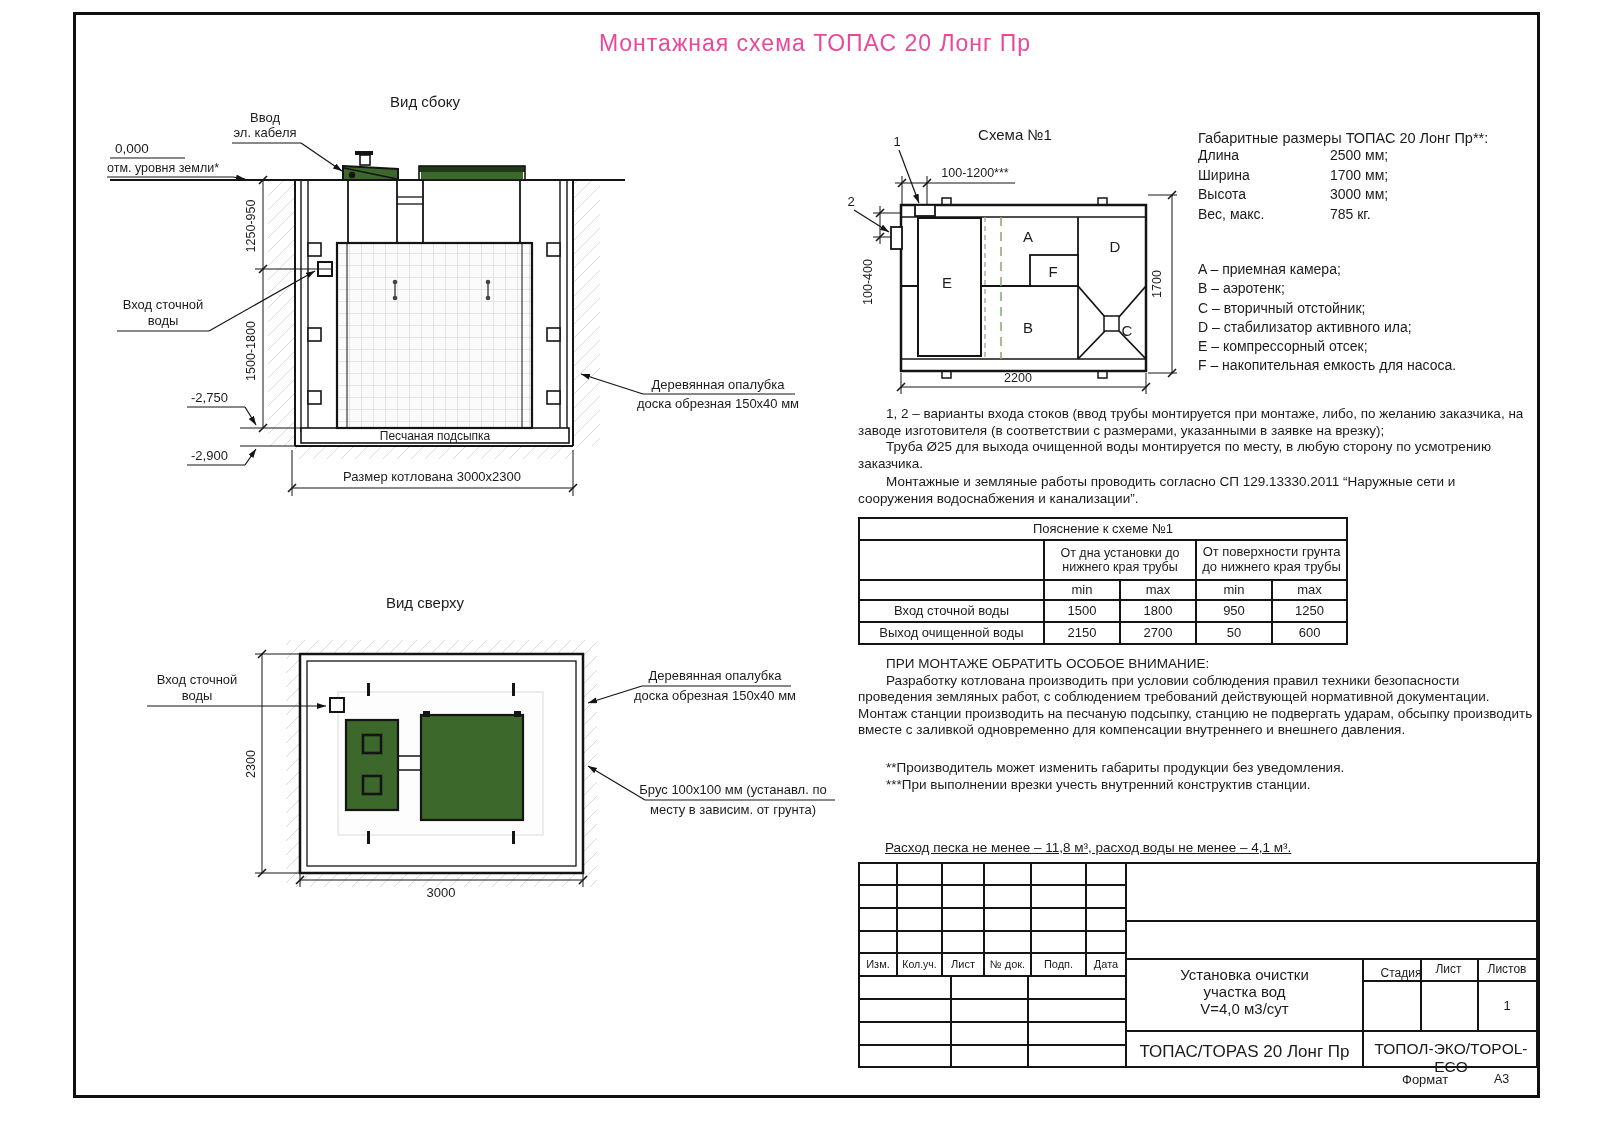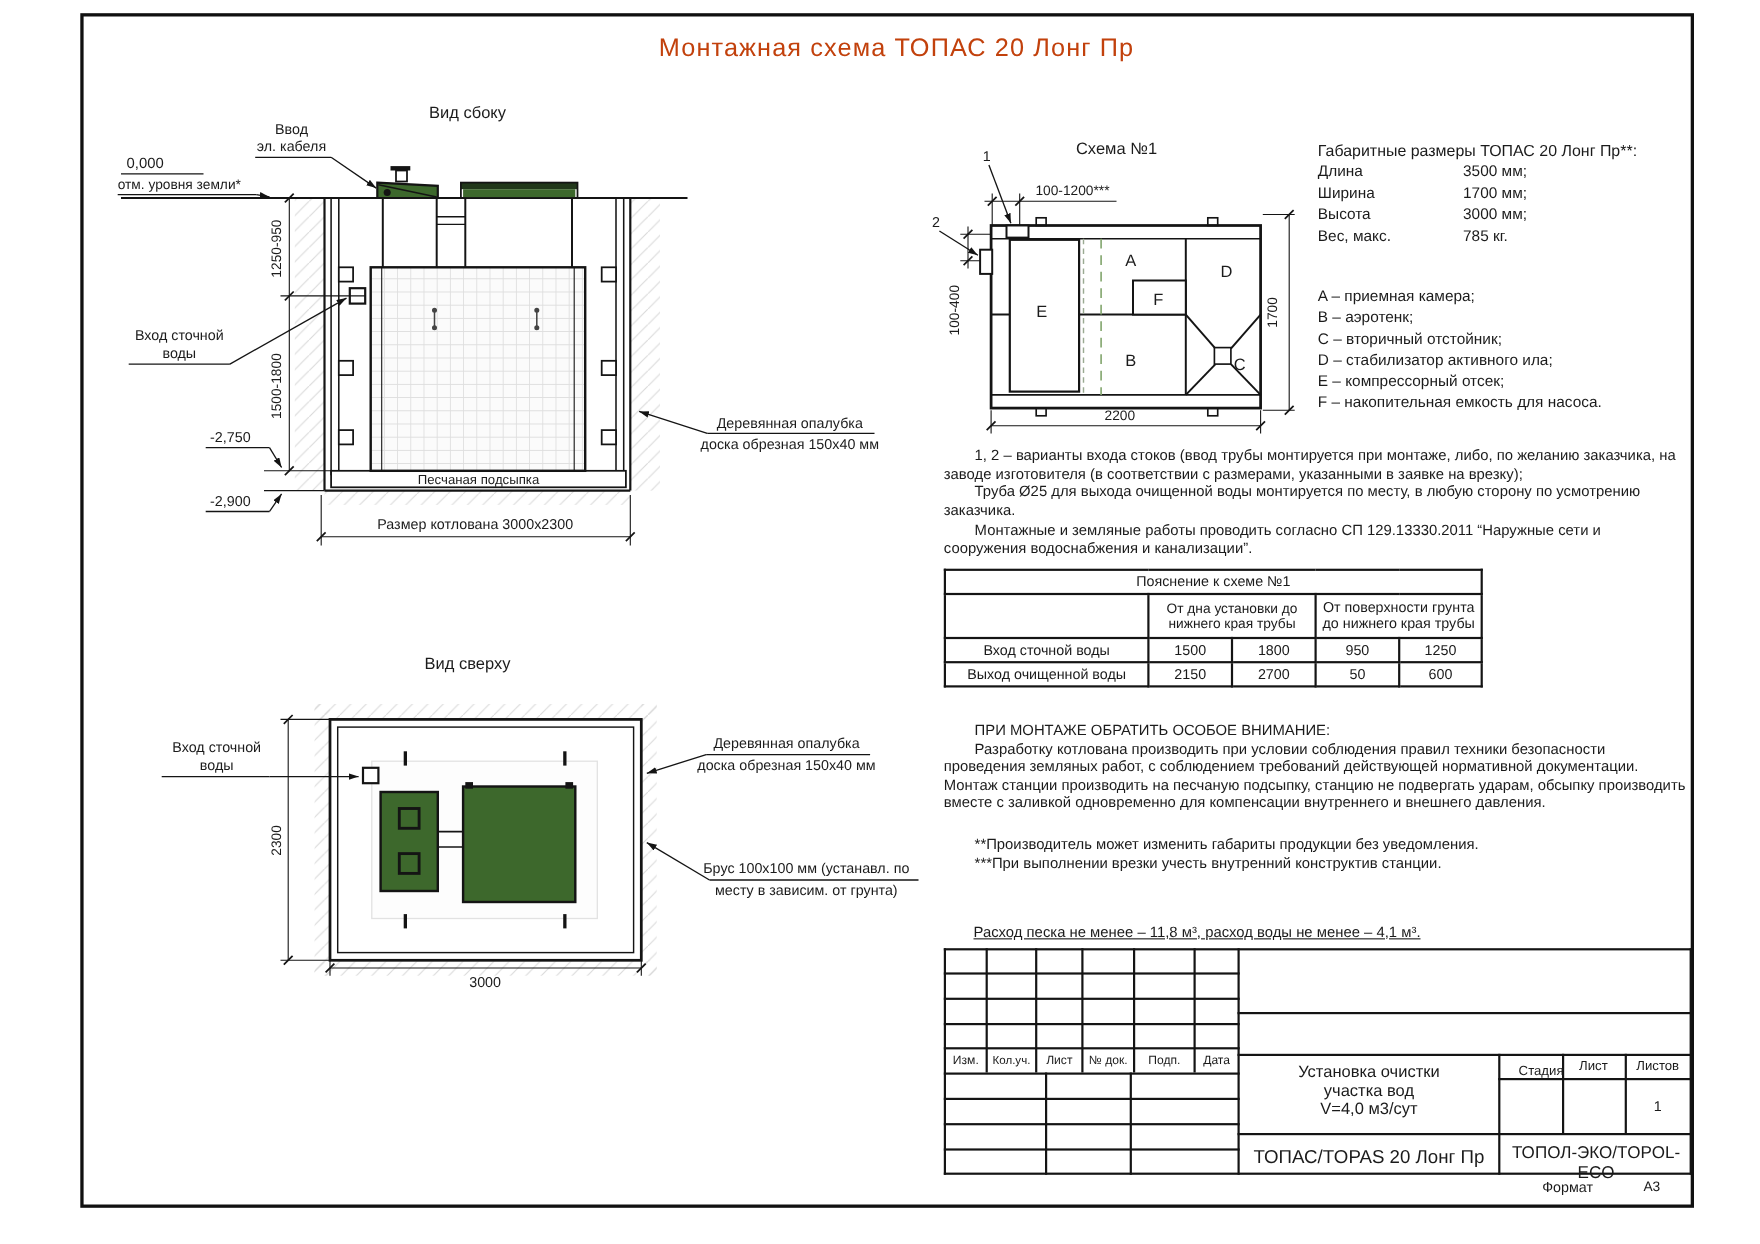--- a/index.html
+++ b/index.html
@@ -1,20 +1,20 @@
 <!DOCTYPE html>
 <html><head>
 <meta charset="utf-8">
 <style>
   * { margin:0; padding:0; box-sizing:border-box; }
   html,body { width:1600px; height:1131px; background:#ffffff; }
   body { font-family:"Liberation Sans", sans-serif; color:#1b1b1b; position:relative; overflow:hidden; }
   .abs { position:absolute; }
   .sheet-frame { position:absolute; left:73px; top:12px; width:1467px; height:1086px; border:3px solid #101010; }
-  .main-title { position:absolute; left:515px; top:30px; width:600px; text-align:center; font-size:23px; letter-spacing:1px; color:#c2410c; }
+  .main-title { position:absolute; left:515px; top:30px; width:600px; text-align:center; font-size:23px; letter-spacing:1px; color:#ec4899; }
   svg text { font-family:"Liberation Sans", sans-serif; fill:#1c1c1c; }
   .rightcol { position:absolute; font-size:14px; }
   .spec-row { line-height:19.5px; }
   .spec-name { display:inline-block; width:132px; }
   .legend-line { line-height:19.3px; }
   .para { font-size:13.5px; line-height:16.5px; }
   .indent { text-indent:28px; }
   .exp-table { border-collapse:collapse; table-layout:fixed; width:488px; font-size:13px; }
   .exp-table td { border:2px solid #141414; text-align:center; vertical-align:middle; padding:0 2px; line-height:1.15; }
   .tb-line { position:absolute; background:#141414; }
@@ -373,21 +373,21 @@
     <g stroke-width="1.6">
       <line x1="72" y1="271" x2="80" y2="263"></line>
       <line x1="317" y1="271" x2="325" y2="263"></line>
     </g>
   </g>
   <text x="193" y="262" font-size="12.5" text-anchor="middle">2200</text>
 </svg>
 
 <div class="rightcol" style="left:1198px;top:130px;width:350px">
   <div style="font-size:14.5px;">Габаритные размеры ТОПАС 20 Лонг Пр**:</div>
-  <div class="spec-row"><span class="spec-name">Длина</span><span>3500 мм;</span></div>
+  <div class="spec-row"><span class="spec-name">Длина</span><span>2500 мм;</span></div>
   <div class="spec-row"><span class="spec-name">Ширина</span><span>1700 мм;</span></div>
   <div class="spec-row"><span class="spec-name">Высота</span><span>3000 мм;</span></div>
   <div class="spec-row"><span class="spec-name">Вес, макс.</span><span>785 кг.</span></div>
 </div>
 
 <div class="rightcol" style="left:1198px;top:260px;width:360px">
   <div class="legend-line">A – приемная камера;</div>
   <div class="legend-line">B – аэротенк;</div>
   <div class="legend-line">C – вторичный отстойник;</div>
   <div class="legend-line">D – стабилизатор активного ила;</div>
@@ -413,20 +413,27 @@
     </colgroup>
   <tbody>
       <tr style="height:22px">
         <td colspan="5">Пояснение к схеме №1</td>
       </tr>
   <tr style="height:40px">
     <td></td>
     <td colspan="2" style="font-size:12.5px">От дна установки до нижнего края трубы</td>
     <td colspan="2" style="font-size:13px">От поверхности грунта до нижнего края трубы</td>
   </tr>
+  <tr style="height:20px">
+    <td></td>
+    <td>min</td>
+    <td>max</td>
+    <td>min</td>
+    <td>max</td>
+  </tr>
   <tr style="height:22px">
     <td>Вход сточной воды</td>
     <td>1500</td>
     <td>1800</td>
     <td>950</td>
     <td>1250</td>
   </tr>
   <tr style="height:22px">
     <td>Выход очищенной воды</td>
     <td>2150</td>

